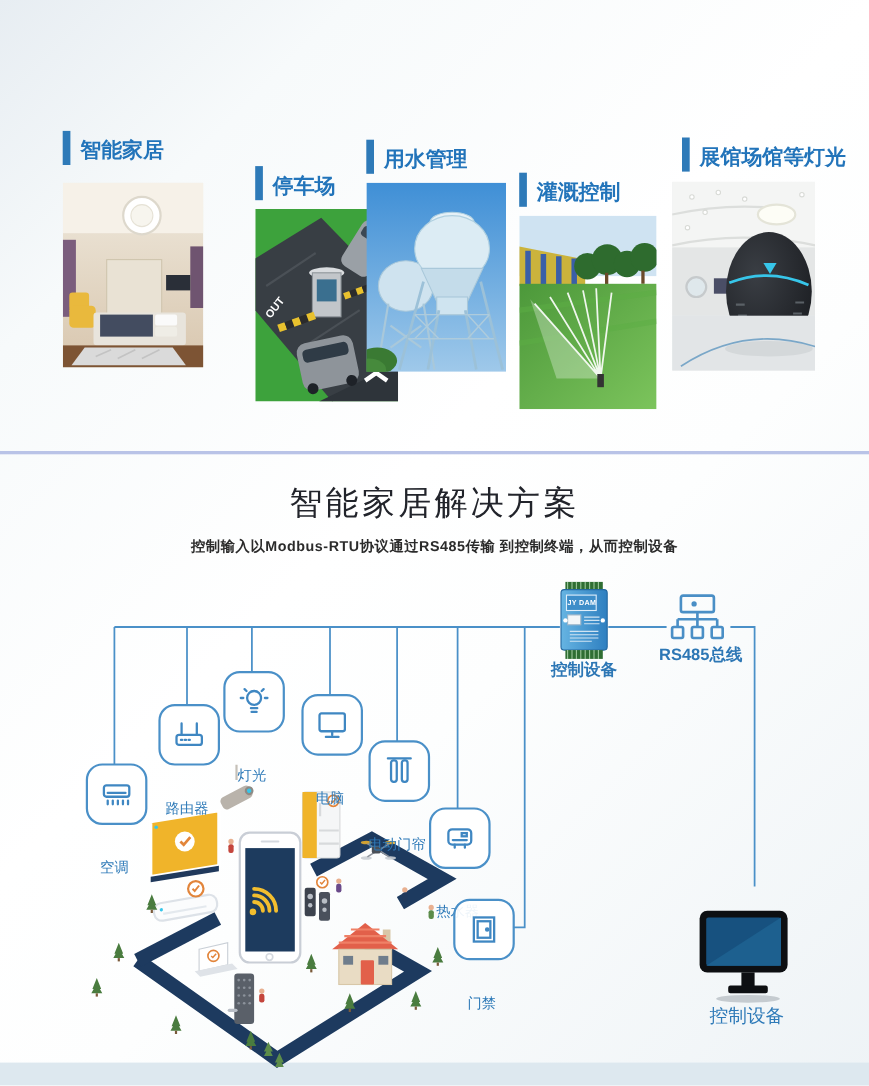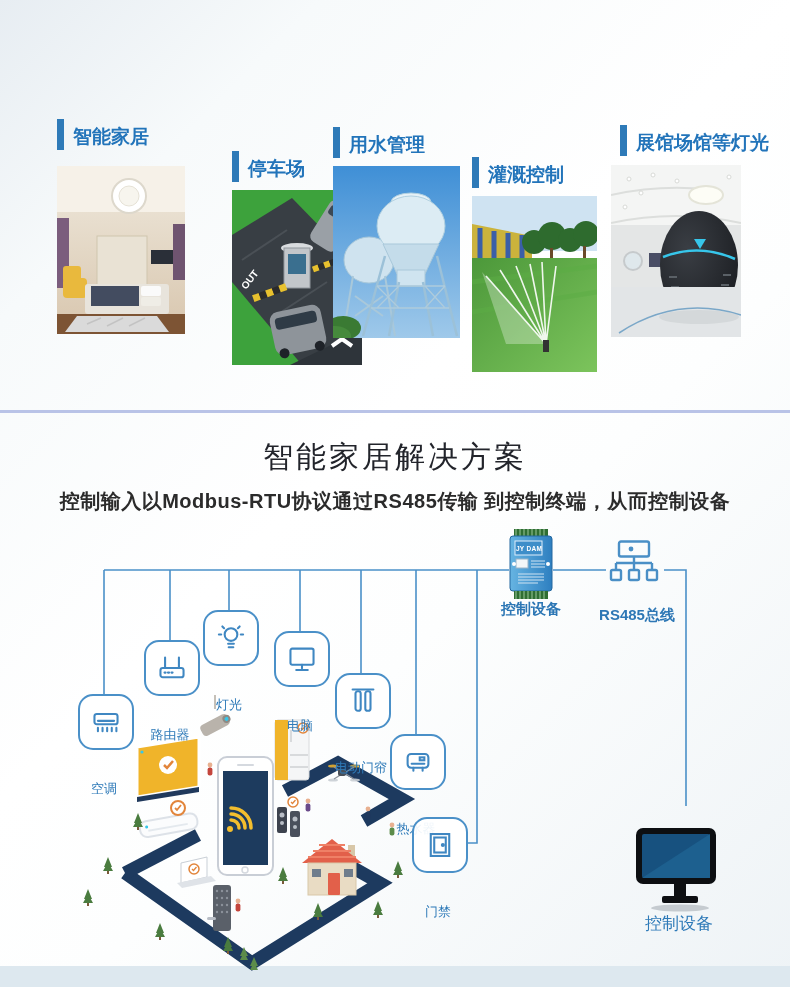--- a/index.html
+++ b/index.html
@@ -10,21 +10,21 @@
   
   .card{position:absolute;}
   .card-label{display:flex;align-items:flex-end;height:32px;}
   .card-bar{width:7px;height:31px;background:#2e7ab8;flex:0 0 auto;}
   .card-text{margin-left:9px;font-size:19px;font-weight:bold;color:#2274ba;white-space:nowrap;}
   .card-img{position:absolute;overflow:hidden;}
   .divider{position:absolute;left:0;top:410px;width:790px;height:3px;background:#b9c3e7;}
   .sec-title{position:absolute;left:0;top:437px;width:790px;text-align:center;
         font-size:30px;font-weight:normal;letter-spacing:3px;color:#22242b;}
   .sec-sub{position:absolute;left:0;top:488px;width:790px;text-align:center;
-        font-size:20px;font-weight:bold;color:#2b2b2b;letter-spacing:0.5px;}
+        font-size:13px;font-weight:bold;color:#2b2b2b;letter-spacing:0.5px;}
   .wires{position:absolute;left:0;top:0;z-index:1;}
   .dev{position:absolute;width:52px;height:52px;border:2px solid #4a90c8;border-radius:15px;
        background:rgba(255,255,255,0.92);display:flex;align-items:center;justify-content:center;z-index:2;}
   .dev-label{position:absolute;width:100px;text-align:center;font-size:13px;color:#2e7ab8;z-index:2;margin-top:28px;}
   .node-label{position:absolute;width:100px;text-align:center;font-size:15px;color:#2d77b5;font-weight:bold;z-index:2;}
   .big-label{position:absolute;width:110px;text-align:center;font-size:17px;color:#2e7ab8;z-index:2;}
   .abs{position:absolute;}
   .brand{position:absolute;left:515px;top:545px;width:28px;text-align:center;
          font-size:6.5px;font-weight:bold;color:#ffffff;z-index:3;letter-spacing:0.3px;}
   .footer-bar{position:absolute;left:0;top:966px;width:790px;height:21px;background:#dde8ef;}
@@ -516,21 +516,21 @@
   <svg class="abs" style="left:606px;top:540px;z-index:2;" width="56" height="48" viewBox="0 0 56 48">
     <g stroke="#4a8fc6" stroke-width="2.4" fill="none">
       <rect x="13" y="1.5" width="30" height="15" rx="2"></rect>
       <path d="M28 16.5 V23 M10 23 H46 M10 23 V30 M28 23 V30 M46 23 V30"></path>
       <rect x="5" y="30" width="10" height="10" rx="1.5"></rect>
       <rect x="23" y="30" width="10" height="10" rx="1.5"></rect>
       <rect x="41" y="30" width="10" height="10" rx="1.5"></rect>
     </g>
     <circle cx="25" cy="9" r="2.4" fill="#4a8fc6"></circle>
   </svg>
-  <div class="node-label" style="left:587px;top:606px;">RS485总线</div>
+  <div class="node-label" style="left:587px;top:586px;">RS485总线</div>
 
   <svg class="abs" style="left:634px;top:826px;z-index:2;" width="92" height="86" viewBox="0 0 92 86">
     <ellipse cx="46" cy="82" rx="29" ry="3.5" fill="#c5cbd0"></ellipse>
     <rect x="2" y="2" width="80" height="56" rx="7" fill="#0d0f12"></rect>
     <rect x="8" y="8" width="68" height="44" rx="2" fill="#17517f"></rect>
     <polygon points="8,52 76,8 76,52" fill="#1d608f"></polygon>
     <rect x="40" y="58" width="12" height="13" fill="#0d0f12"></rect>
     <rect x="28" y="70" width="36" height="7" rx="2" fill="#0d0f12"></rect>
   </svg>
   <div class="big-label" style="left:624px;top:912px;">控制设备</div>

